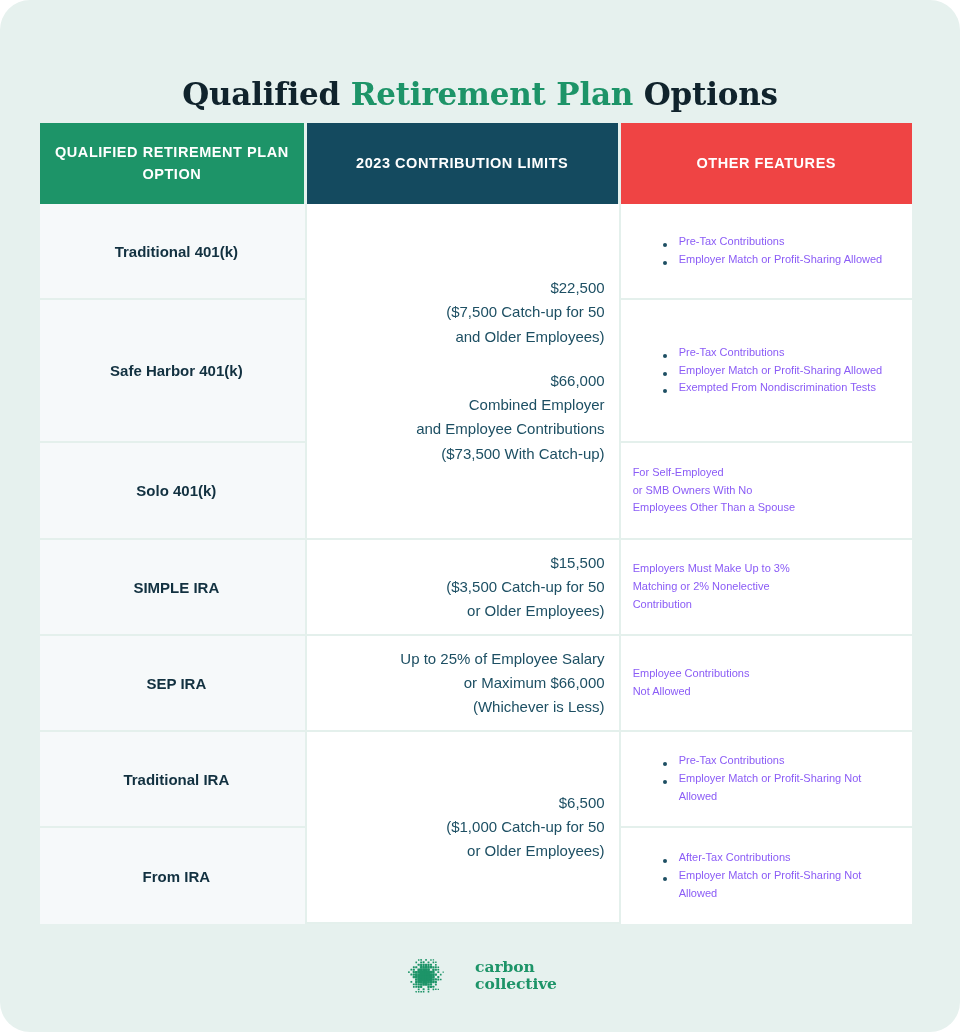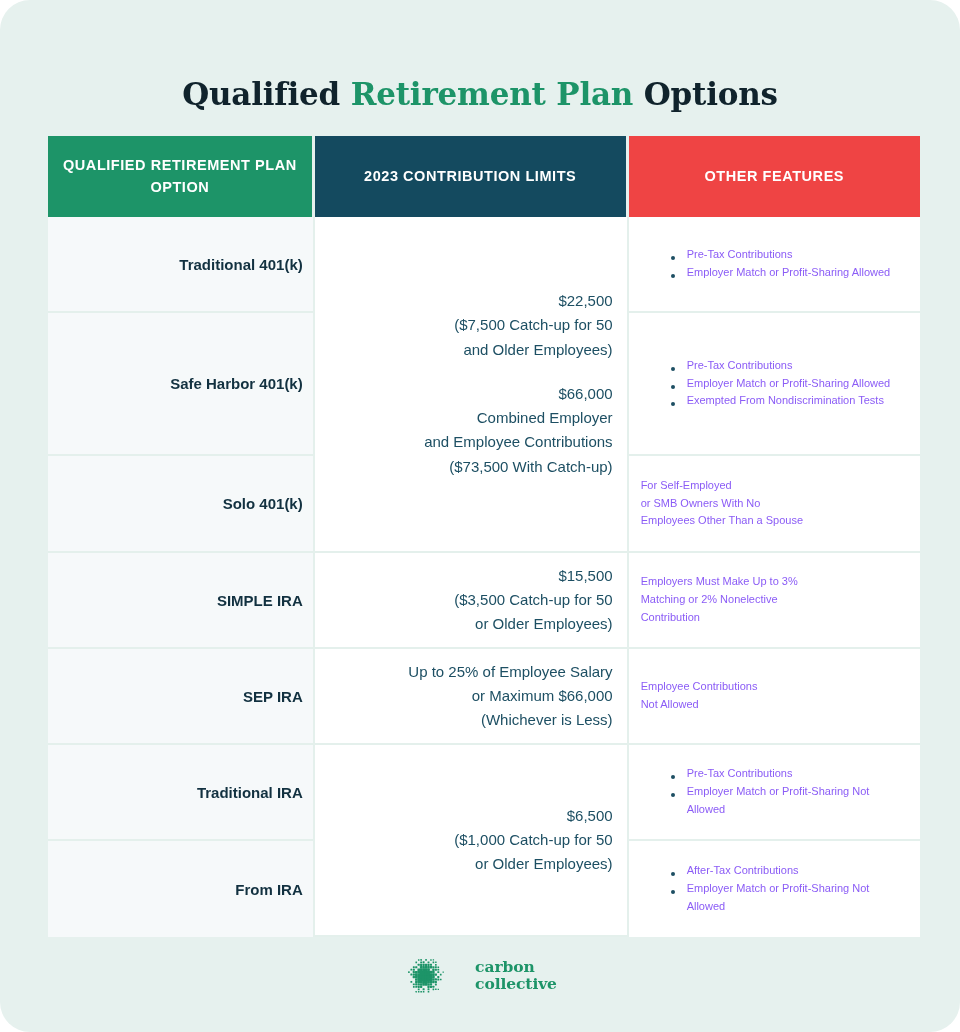--- a/index.html
+++ b/index.html
@@ -34,24 +34,23 @@
     color: #10232c;
     padding-top: 76px;
     line-height: 1.2;
     white-space: nowrap;
   }
   .title .accent { color: #1d9468; }
 
   
   .table-wrap {
     position: absolute;
-    left: 48px;
+    left: 40px;
     top: 123px;
     width: 872px;
-    margin-top: 13px;
   }
   table.plan-table {
     width: 872px;
     border-collapse: separate;
     border-spacing: 0;
     table-layout: fixed;
   }
   table.plan-table th,
   table.plan-table td {
     vertical-align: middle;
@@ -83,21 +82,21 @@
     background: #ef4444;
     width: 284px;
   }
 
   
   td.c-plan {
     background: #f6f9fa;
     color: #123140;
     font-size: 15px;
     font-weight: bold;
-    text-align: right;
+    text-align: center;
     padding: 10px 10px 10px 18px;
     border-bottom: 2px solid #e4f0ec;
     border-right: 2px solid #e4f0ec;
   }
   td.c-limits {
     background: #ffffff;
     color: #1d4f63;
     font-size: 15px;
     text-align: right;
     line-height: 1.62;

